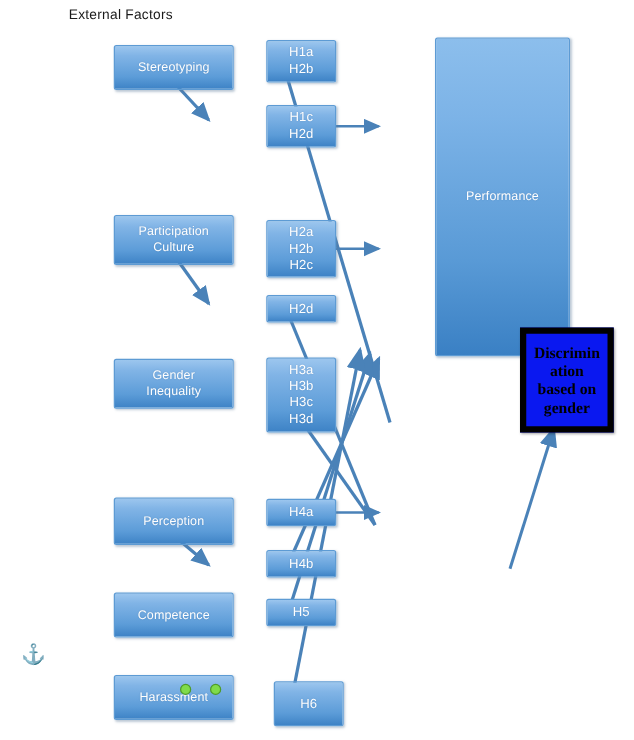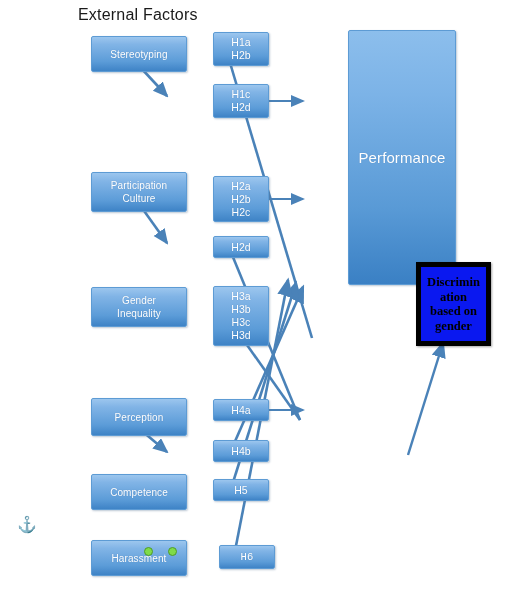--- a/index.html
+++ b/index.html
@@ -48,31 +48,30 @@
     display: block;
     white-space: pre-line;
   }
   .factor {
     font-size: 10px;
   }
   .hyp {
     font-size: 10.5px;
   }
   .pillar {
-    font-size: 15px;
+    font-size: 10px;
     background: linear-gradient(to bottom, #8CBEEC 0%, #7CB3E7 25%, #599AD6 70%, #3A80C4 100%);
   }
   #external-factors-label {
     position: absolute;
     left: 55px;
     top: 6px;
-    font-size: 16px;
+    font-size: 11px;
     color: #1a1a1a;
     letter-spacing: 0.2px;
-    margin-left: 23px;
   }
   #outcome-node {
     position: absolute;
     left: 416px;
     top: 262px;
     width: 75px;
     height: 84px;
     box-sizing: border-box;
     background: #0A18F0;
     border: 5px solid #000000;
@@ -221,21 +220,21 @@
   </div>
 
   <div class="node hyp" style="left:170px; top:440px; width:56px; height:22px;">
     <span class="lbl">H4b</span>
   </div>
 
   <div class="node hyp" style="left:170px; top:479px; width:56px; height:22px;">
     <span class="lbl">H5</span>
   </div>
 
-  <div class="node hyp" style="left:176px; top:545px; width:56px; height:24px;font-family:Liberation Mono, monospace;">
+  <div class="node hyp" style="left:176px; top:545px; width:56px; height:36px;">
     <span class="lbl">H6</span>
   </div>
 
   <div class="node pillar" style="left:305px; top:30px; width:108px; height:255px;">
     <span class="lbl">Performance</span>
   </div>
 
 
   <div id="outcome-node">
     <span class="lbl" style="white-space: pre-line;">Discrimin

